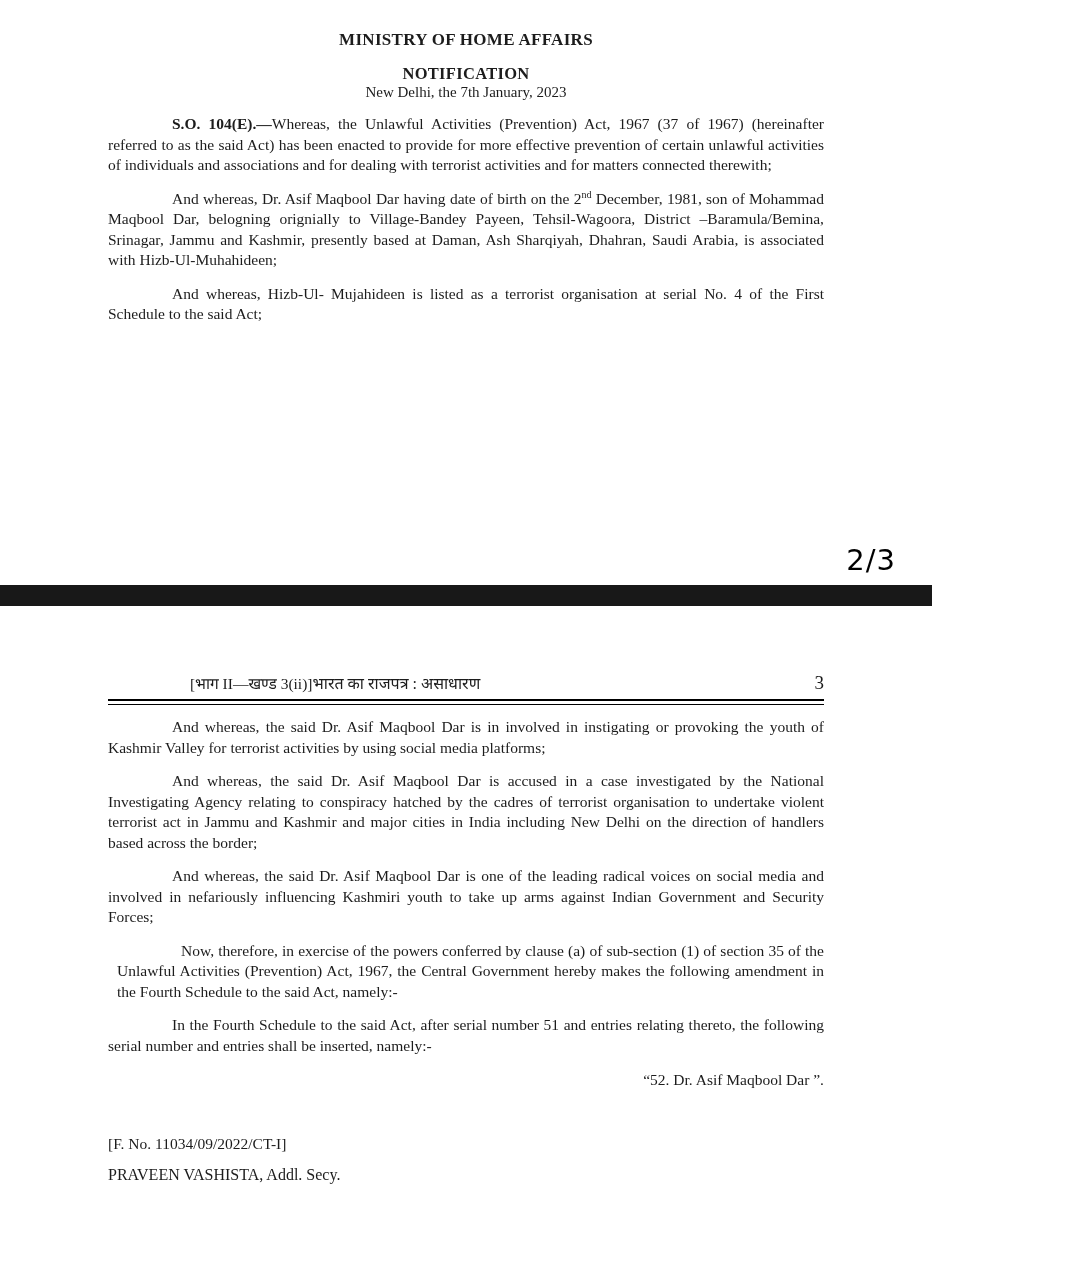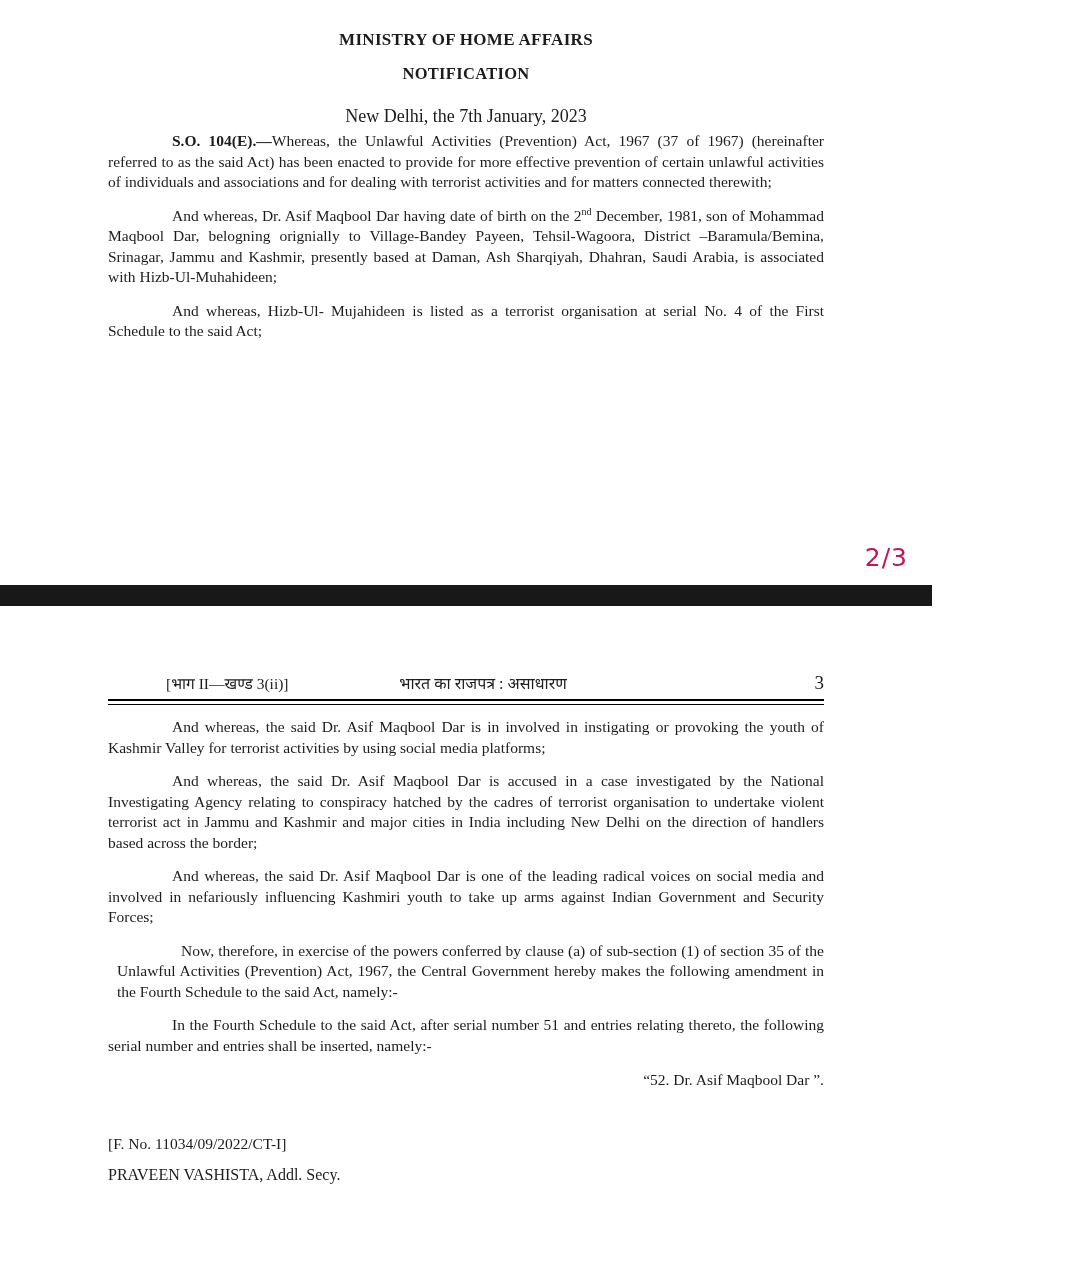--- a/index.html
+++ b/index.html
@@ -25,41 +25,41 @@
     font-weight: bold;
     letter-spacing: 0.3px;
   }
   .doc-subtitle {
     font-size: 16.5px;
     font-weight: bold;
     margin-top: 14px;
     letter-spacing: 0.3px;
   }
   .doc-dateline {
-    font-size: 18px;
-    margin-top: 22px;
+    font-size: 15px;
+    margin-top: 0;
   }
   p.para {
     margin: 13px 0 0 0;
     font-size: 15.5px;
     line-height: 20.5px;
     text-align: justify;
     text-indent: 64px;
   }
-  .page1 p.para:first-of-type { margin-top: 4px; font-family: Liberation Serif, serif; }
+  .page1 p.para:first-of-type { margin-top: 13px; font-family: Liberation Serif, serif; }
   .lead-bold { font-weight: bold; }
   sup.ord { font-size: 10px; line-height: 0; vertical-align: super; }
   
   .page-indicator {
     position: absolute;
     top: 543px;
-    right: 24px;
+    right: 36px;
     font-family: "DejaVu Sans", sans-serif;
-    font-size: 25px;
-    color: #be185d;
+    font-size: 29px;
+    color: #000000;
     letter-spacing: 1px;
   }
   
   .divider-bar {
     width: 1080px;
     height: 21px;
     background: #181818;
   }
   
   .page2 {
@@ -67,22 +67,22 @@
     padding: 0 108px;
     box-sizing: border-box;
   }
   .gazette-header {
     display: flex;
     align-items: baseline;
     justify-content: space-between;
     margin-top: 66px;
     font-size: 16px;
   }
-  .gz-left  { flex: 1; text-align: center;  font-size: 15.5px; margin-left: 34px; }
-  .gz-center{ flex: 2; text-align: center; font-size: 16px; }
+  .gz-left  { flex: 1; text-align: right;  font-size: 15.5px; margin-left: 34px; }
+  .gz-center{ flex: 2; text-align: left; font-size: 16px; }
   .gz-right { flex: 1; text-align: right; font-size: 19px; }
   .double-rule {
     margin-top: 5px;
     height: 3px;
     border-top: 2px solid #000;
     border-bottom: 1.5px solid #000;
   }
   .page2 p.para:first-of-type { margin-top: 12px; }
   p.para.shift { margin-left: 9px; }
   p.entry-line {

